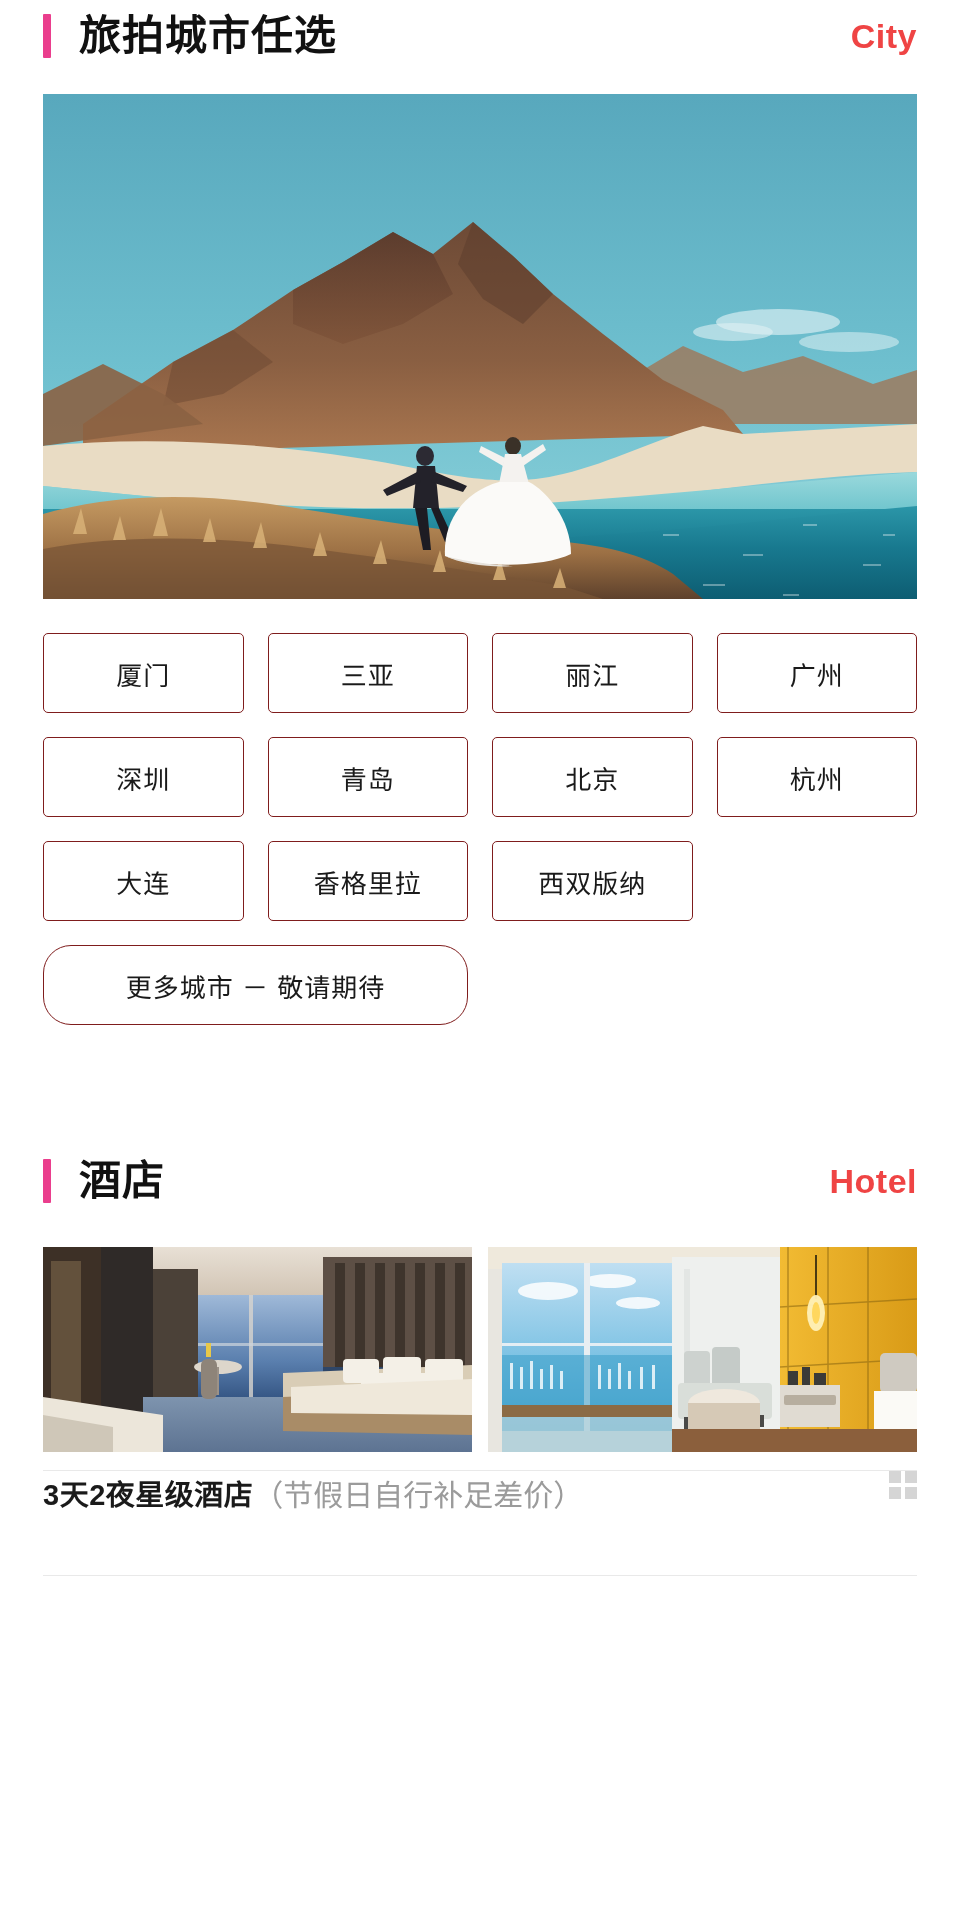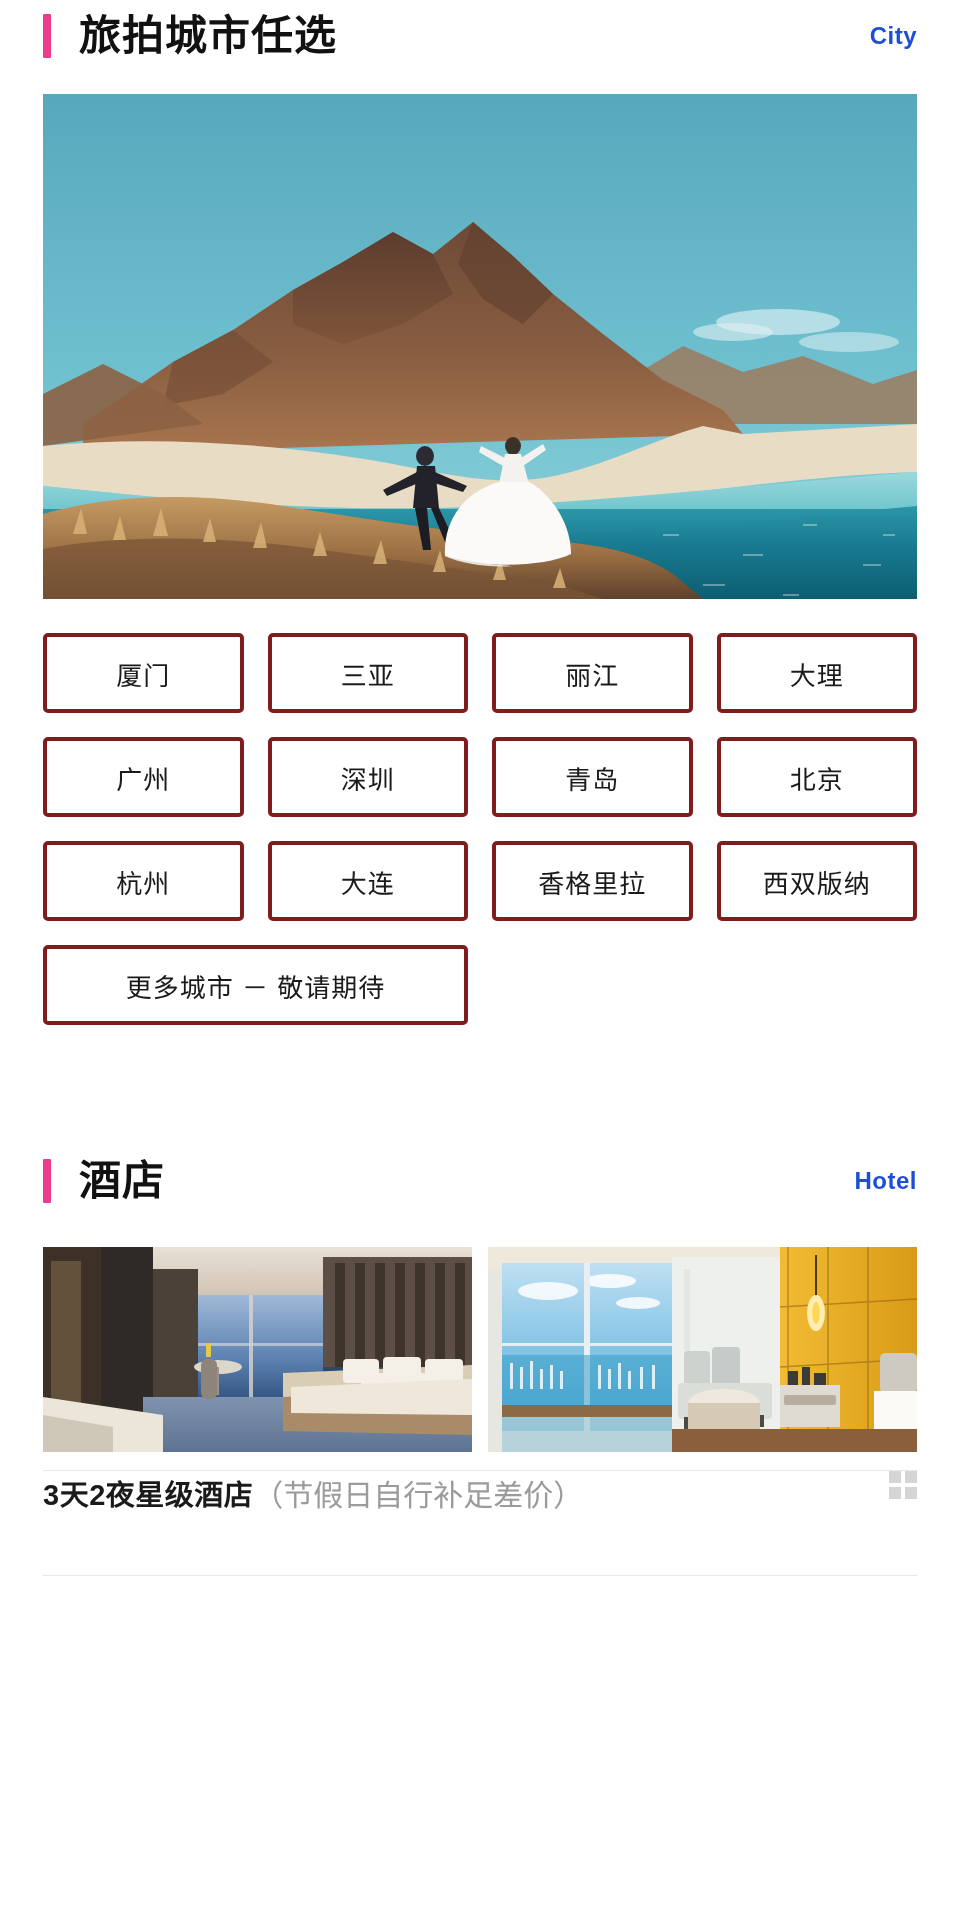--- a/index.html
+++ b/index.html
@@ -41,23 +41,23 @@
     font-weight: bold;
     color: #111111;
     letter-spacing: 1px;
     margin-left: 28px;
     line-height: 1;
     white-space: nowrap;
   }
 
   .section-sub {
     margin-left: auto;
-    font-size: 24px;
+    font-size: 34px;
     font-weight: bold;
-    color: #1d4ed8;
+    color: #ef4444;
     letter-spacing: 0.5px;
     line-height: 1;
   }
 
   
   .hero-wrap {
     margin: 22px 43px 0 43px;
     width: 874px;
     height: 505px;
     overflow: hidden;
@@ -71,34 +71,34 @@
     margin: 34px 43px 0 43px;
     width: 874px;
     display: grid;
     grid-template-columns: repeat(4, 1fr);
     column-gap: 24px;
     row-gap: 24px;
   }
 
   .city-btn {
     height: 80px;
-    border: 4px solid #7f1d1d;
+    border: 1px solid #7f1d1d;
     border-radius: 5px;
     background: #ffffff;
     display: flex;
     align-items: center;
     justify-content: center;
     font-size: 26px;
     color: #1a1a1a;
     letter-spacing: 1px;
     cursor: pointer;
     white-space: nowrap;
   }
 
-  .city-btn.wide { grid-column: span 2; }
+  .city-btn.wide { grid-column: span 2; border-radius: 28px; }
 
   
   .hotel-photos {
     margin: 30px 43px 0 43px;
     width: 874px;
     display: flex;
     gap: 16px;
   }
 
   .hotel-photo {
@@ -258,21 +258,20 @@
         <path d="M456,388 C420,398 400,428 402,462 C430,474 500,474 528,460 C528,424 502,396 486,388 Z" fill="#fbfaf8"></path>
         <path d="M402,462 C418,470 450,474 470,472 C440,470 416,466 402,462 Z" fill="#e6e2dc"></path>
       </g>
     </svg>
   </div>
 
   <div class="city-grid">
       <div class="city-btn">厦门</div>
       <div class="city-btn">三亚</div>
       <div class="city-btn">丽江</div>
-      <div class="city-btn">大理</div>
       <div class="city-btn">广州</div>
       <div class="city-btn">深圳</div>
       <div class="city-btn">青岛</div>
       <div class="city-btn">北京</div>
       <div class="city-btn">杭州</div>
       <div class="city-btn">大连</div>
       <div class="city-btn">香格里拉</div>
       <div class="city-btn">西双版纳</div>
       <div class="city-btn wide">更多城市 － 敬请期待</div>
     </div>

